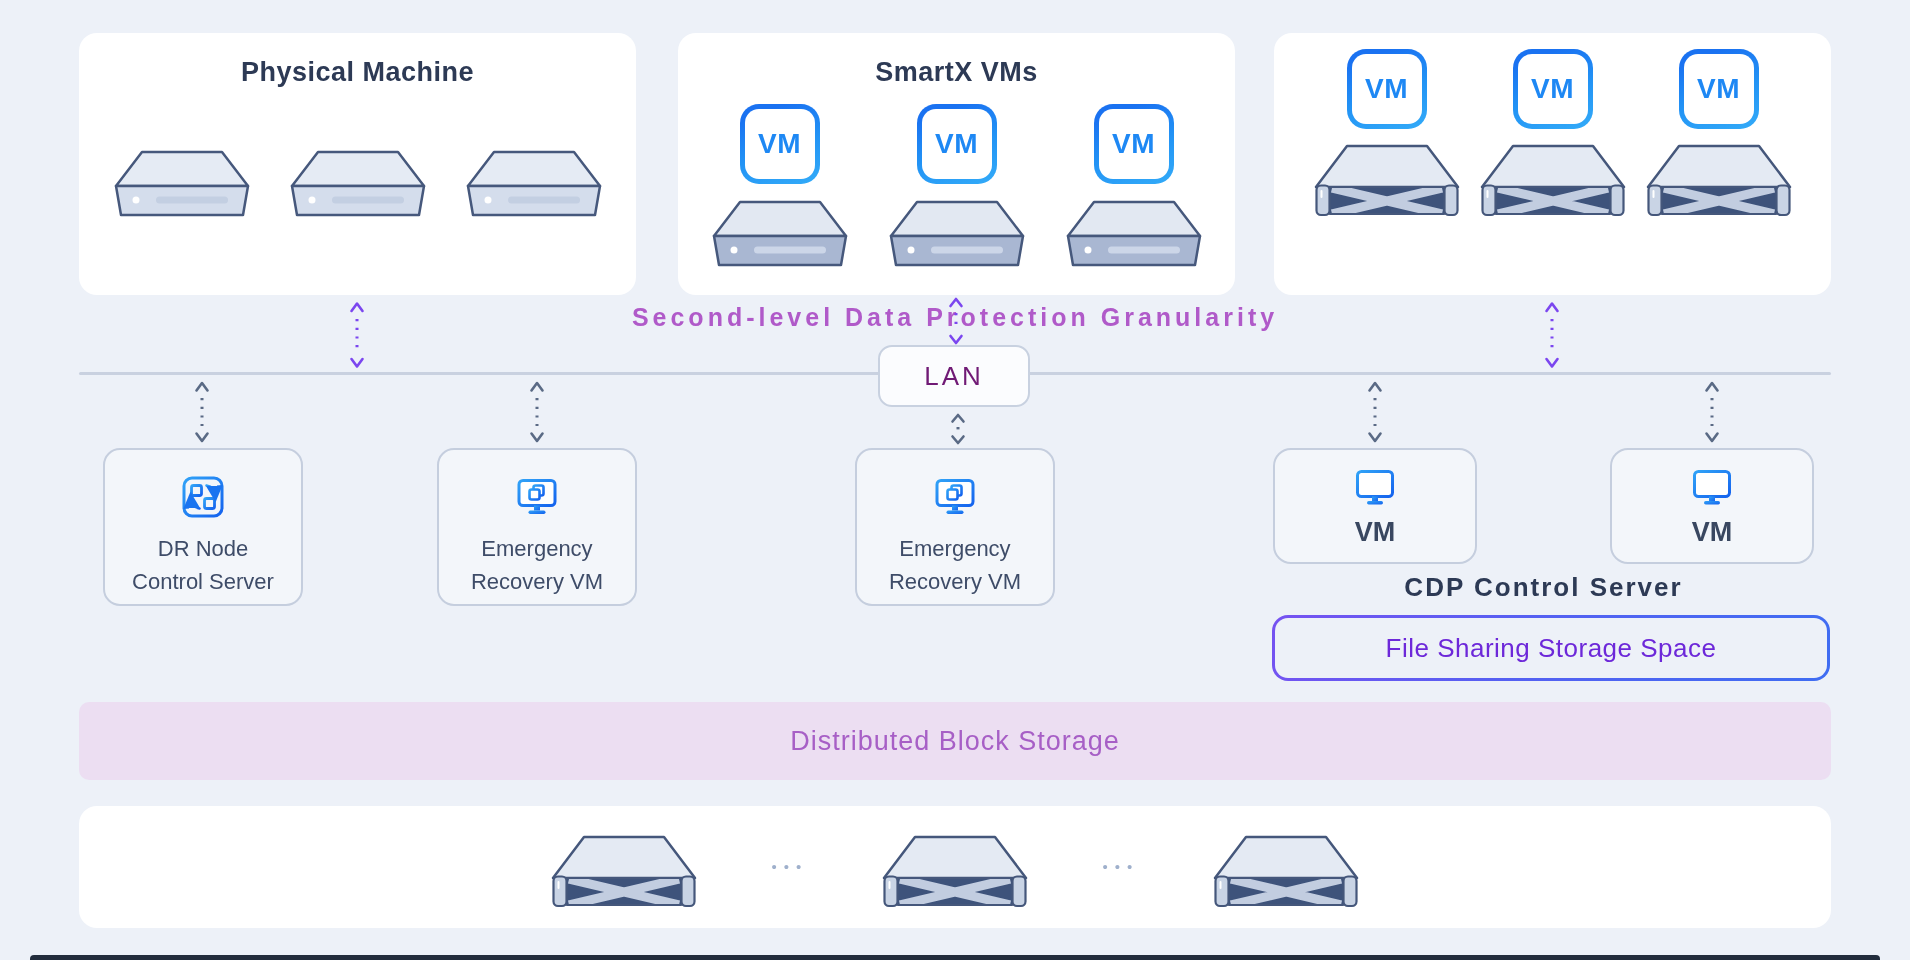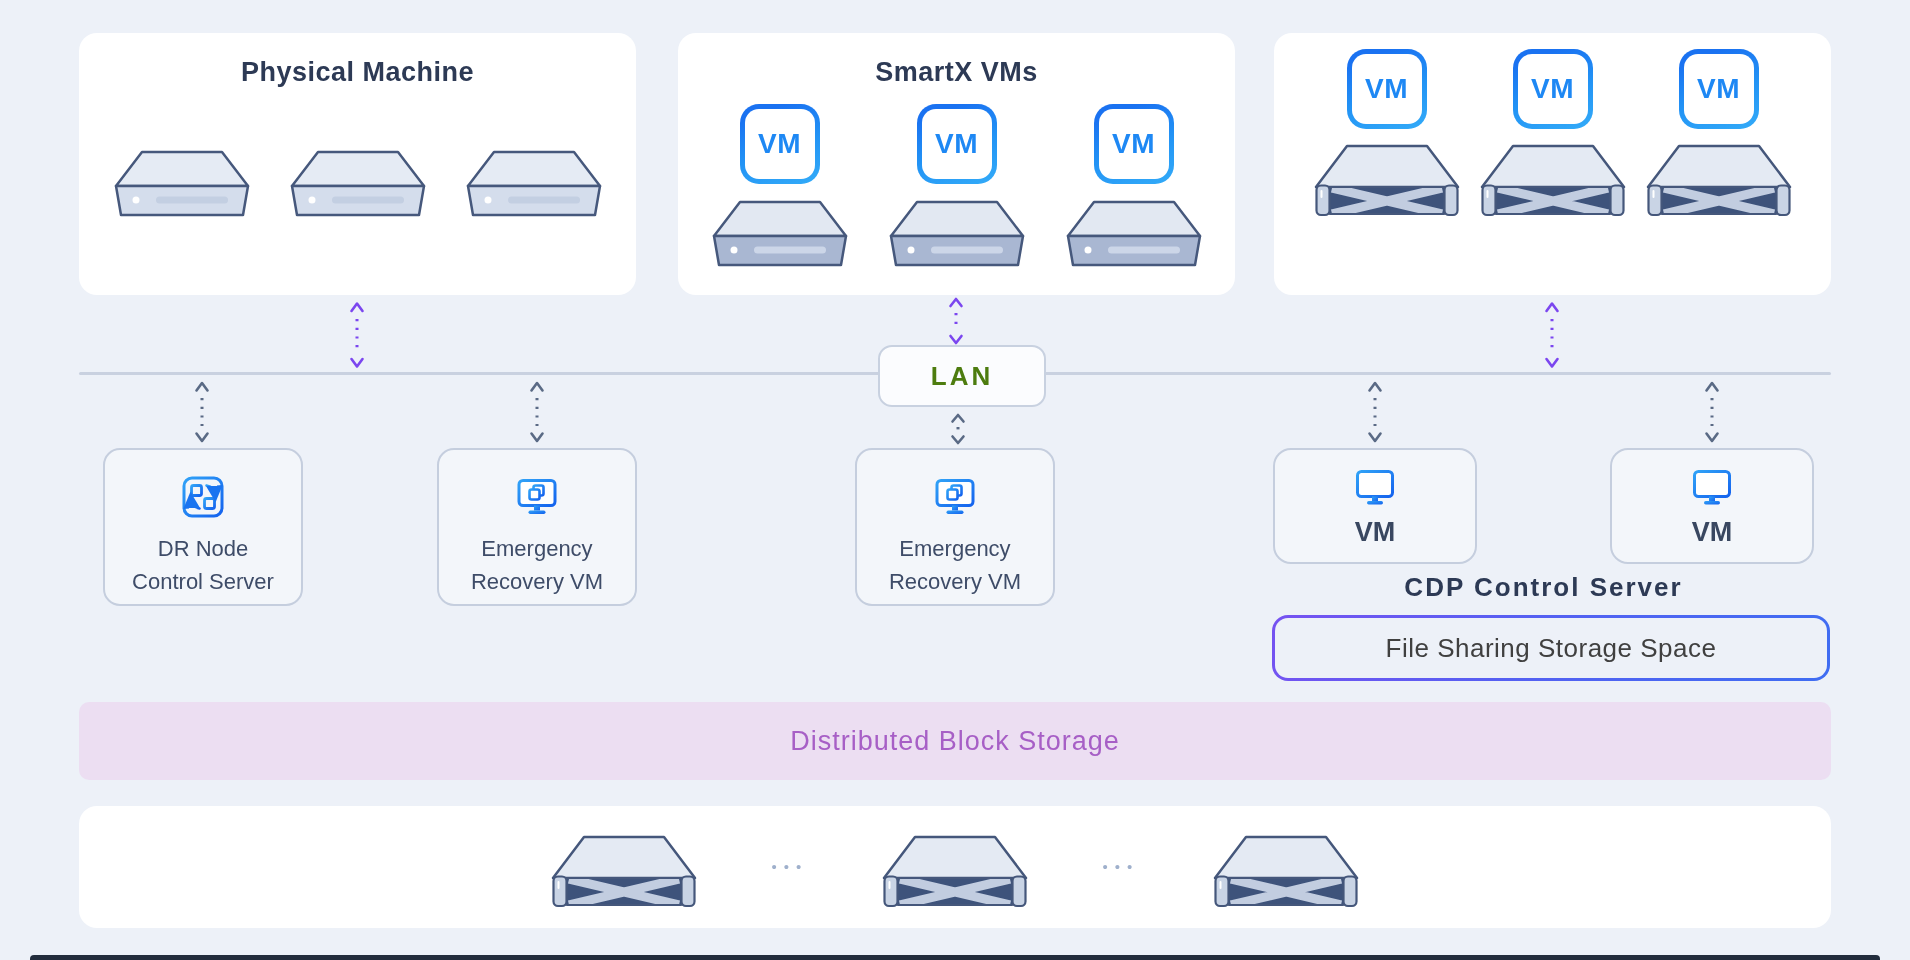--- a/index.html
+++ b/index.html
@@ -29,45 +29,45 @@
               background:linear-gradient(160deg,#1a72f1 15%,#2293f5 55%,#33abf8 100%); }
   .vm-badge .inner { width:100%; height:100%; background:#fff; border-radius:14px;
               display:flex; align-items:center; justify-content:center;
               font-size:28px; font-weight:800; color:#1e88f4; letter-spacing:.5px; }
 
   
   .granularity { position:absolute; top:303px; left:0; width:1910px; text-align:center;
                  font-size:25px; font-weight:600; color:#b05ac9; letter-spacing:4px; }
   .net-line { position:absolute; top:372px; left:79px; width:1752px; height:3px;
               background:#c9d1e0; border-radius:2px; }
-  .lan-box { position:absolute; top:345px; left:878px; width:168px; height:62px;
+  .lan-box { position:absolute; top:345px; left:878px; width:152px; height:62px;
              background:#fbfcfe; border:2.5px solid #c8d1e0; border-radius:14px;
              display:flex; align-items:center; justify-content:center; z-index:5;
-             font-size:26px; font-weight:700; color:#4d7c0f; letter-spacing:3px; }
+             font-size:26px; font-weight:400; color:#701a75; letter-spacing:3px; }
   .arrow { position:absolute; z-index:6; }
 
   
   .node { position:absolute; top:448px; background:#f3f6fa; border:2.5px solid #c5cede;
           border-radius:18px; display:flex; flex-direction:column; align-items:center; }
   .node.tall { width:200px; height:158px; padding-top:24px;border-radius:17px; }
   .node.small { width:204px; height:116px; padding-top:15px; }
   .node .lbl { margin-top:12px; font-size:22px; color:#3e4c68; line-height:33px; text-align:center; }
   .node .vm-lbl { margin-top:8px; font-size:27px; font-weight:bold; color:#394760; }
   .n-dr { left:103px; } .n-er1 { left:437px; } .n-er2 { left:855px; }
   .n-vm1 { left:1273px; } .n-vm2 { left:1610px; }
 
   .cdp-label { position:absolute; top:572px; left:1273px; width:541px; text-align:center;
                font-size:26px; font-weight:bold; color:#2d3a55; letter-spacing:2px; }
 
   .file-box { position:absolute; top:615px; left:1272px; width:558px; height:66px;
               padding:3px; border-radius:16px;
               background:linear-gradient(115deg,#7652f1 0%,#5560f2 45%,#3f6df2 100%); }
   .file-box .inner { width:100%; height:100%; background:#edf1f8; border-radius:13px;
               display:flex; align-items:center; justify-content:center;
-              font-size:26px; font-weight:500; color:#404040; letter-spacing:.5px; }
+              font-size:26px; font-weight:500; color:#6d28d9; letter-spacing:.5px; }
 
   
   .block-band { position:absolute; top:702px; left:79px; width:1752px; height:78px;
                 background:#ecdef2; border-radius:10px; display:flex; align-items:center;
                 justify-content:center; font-size:27px; font-weight:500; color:#a75fc6;
                 letter-spacing:1px; }
   .bottom-card { position:absolute; top:806px; left:79px; width:1752px; height:122px;
                  background:#fff; border-radius:18px; }
   .bsrv { position:absolute; top:26px; }
   .bs1 { left:470px; } .bs2 { left:801px; } .bs3 { left:1132px; }
@@ -204,20 +204,21 @@
               <path d="M20 47 L130 73 M130 47 L20 73" stroke="#c2cde0" stroke-width="9" fill="none"></path>
             </g>
           <rect x="4.5" y="44.5" width="13" height="29.5" rx="4.5" fill="#c9d4e5" stroke="#45577b" stroke-width="2.2"></rect>
           <rect x="132.5" y="44.5" width="13" height="29.5" rx="4.5" fill="#c9d4e5" stroke="#45577b" stroke-width="2.2"></rect>
           <line x1="9.5" y1="50" x2="9.5" y2="56" stroke="#fff" stroke-width="2" stroke-linecap="round"></line>
         </svg>
       </div>
     </div>
   </div>
 
+  <div class="granularity">Second-level Data Protection Granularity</div>
   <div class="net-line"></div>
   <div class="lan-box">LAN</div>
 
   <svg class="arrow" style="left:348px; top:300px" width="18" height="70" viewBox="0 0 18 70">
     <path d="M3.5 11 L9 3.5 L14.5 11" fill="none" stroke="#7b46ef" stroke-width="2.6" stroke-linecap="round" stroke-linejoin="round"></path>
     <line x1="9" y1="19" x2="9" y2="51" stroke="#7b46ef" stroke-width="3" stroke-dasharray="2.2 6.5"></line>
     <path d="M3.5 59 L9 66.5 L14.5 59" fill="none" stroke="#7b46ef" stroke-width="2.6" stroke-linecap="round" stroke-linejoin="round"></path>
   </svg>
   <svg class="arrow" style="left:947px; top:296px" width="18" height="50" viewBox="0 0 18 50">
     <path d="M3.5 10 L9 3 L14.5 10" fill="none" stroke="#7b46ef" stroke-width="2.6" stroke-linecap="round" stroke-linejoin="round"></path>

